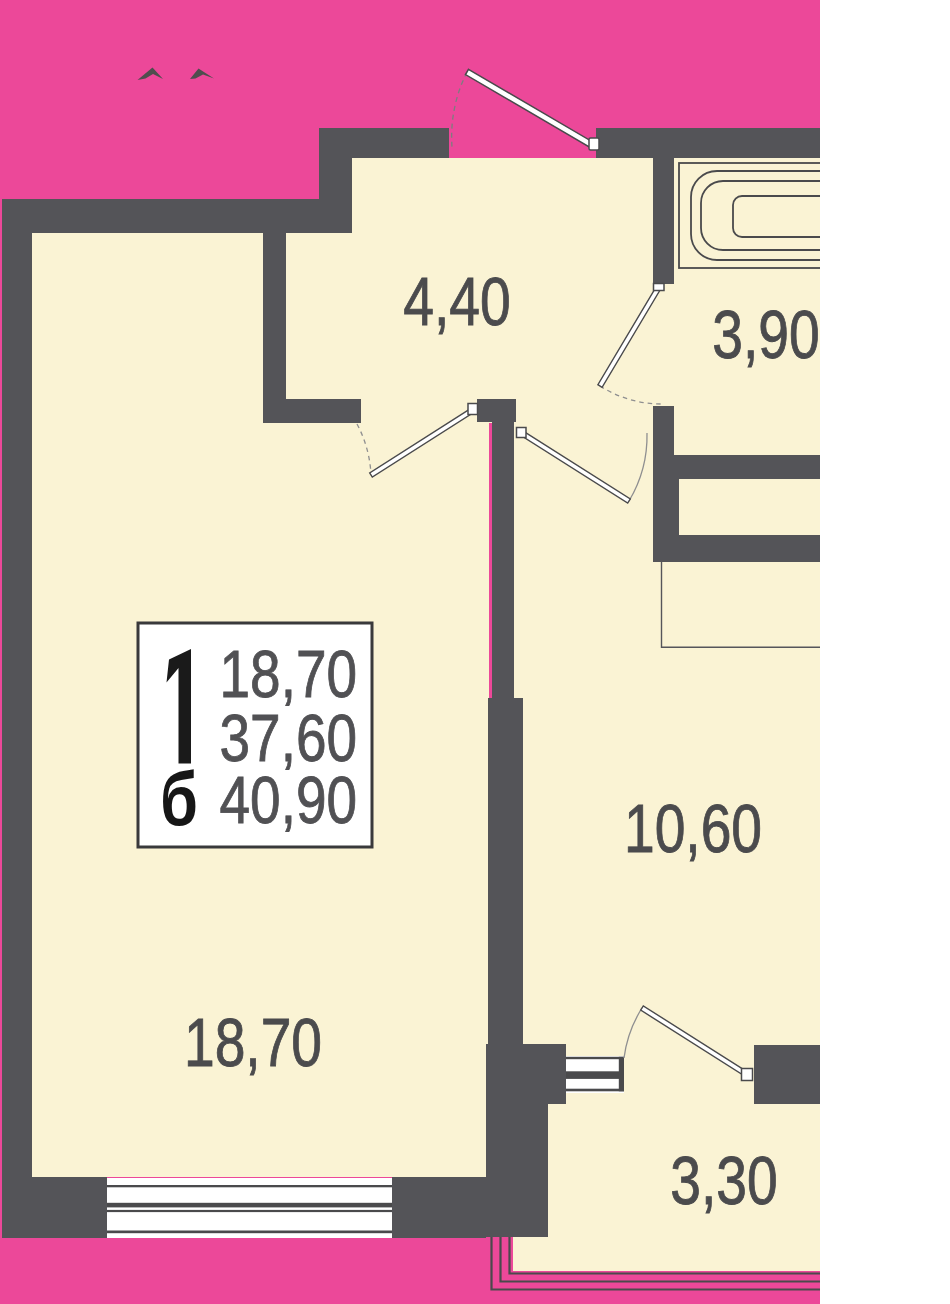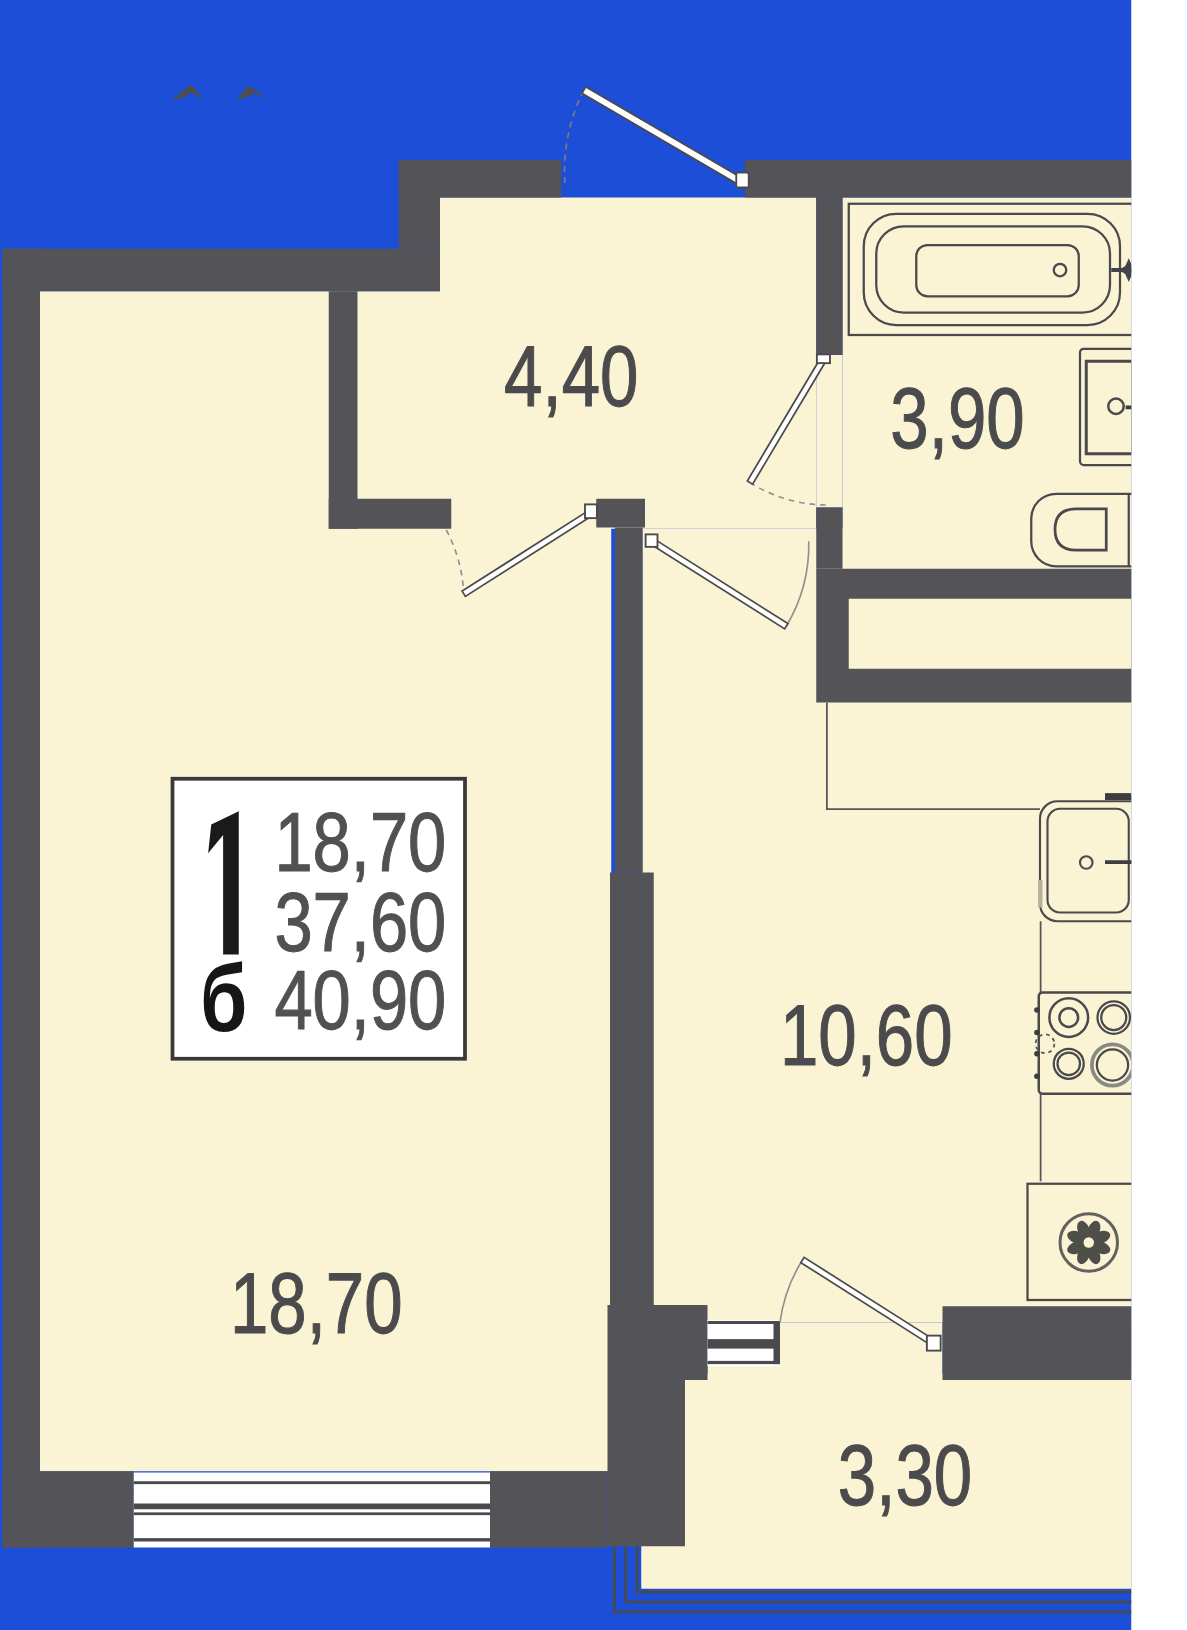--- a/index.html
+++ b/index.html
@@ -1,16 +1,16 @@
 <!DOCTYPE html>
 <html><head>
 <meta charset="utf-8">
 <style>
 html,body{margin:0;padding:0;background:#ffffff;}
-#plan{position:relative;width:905px;height:1304px;overflow:hidden;background:#1d4ed8;}
+#plan{position:relative;width:820px;height:1304px;overflow:hidden;background:#ec4899;}
 svg{position:absolute;top:0;left:0;}
 text{font-family:"Liberation Sans",sans-serif;}
 </style>
 </head>
 <body>
 <div id="plan">
 <svg width="950" height="1304" viewBox="0 0 950 1304">
 
 <g>
         <rect x="31" y="233" width="458" height="944" fill="#faf3d4"></rect>

